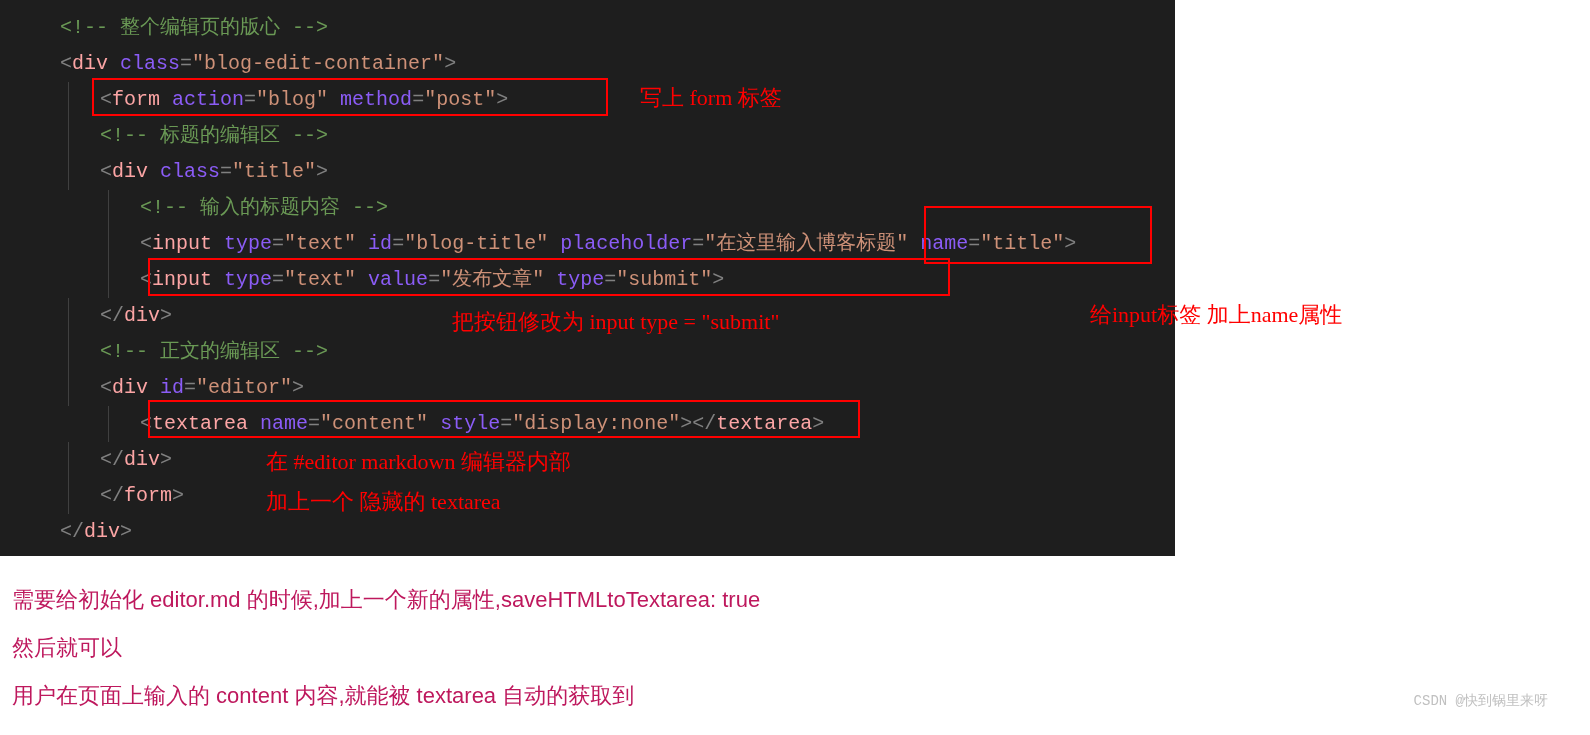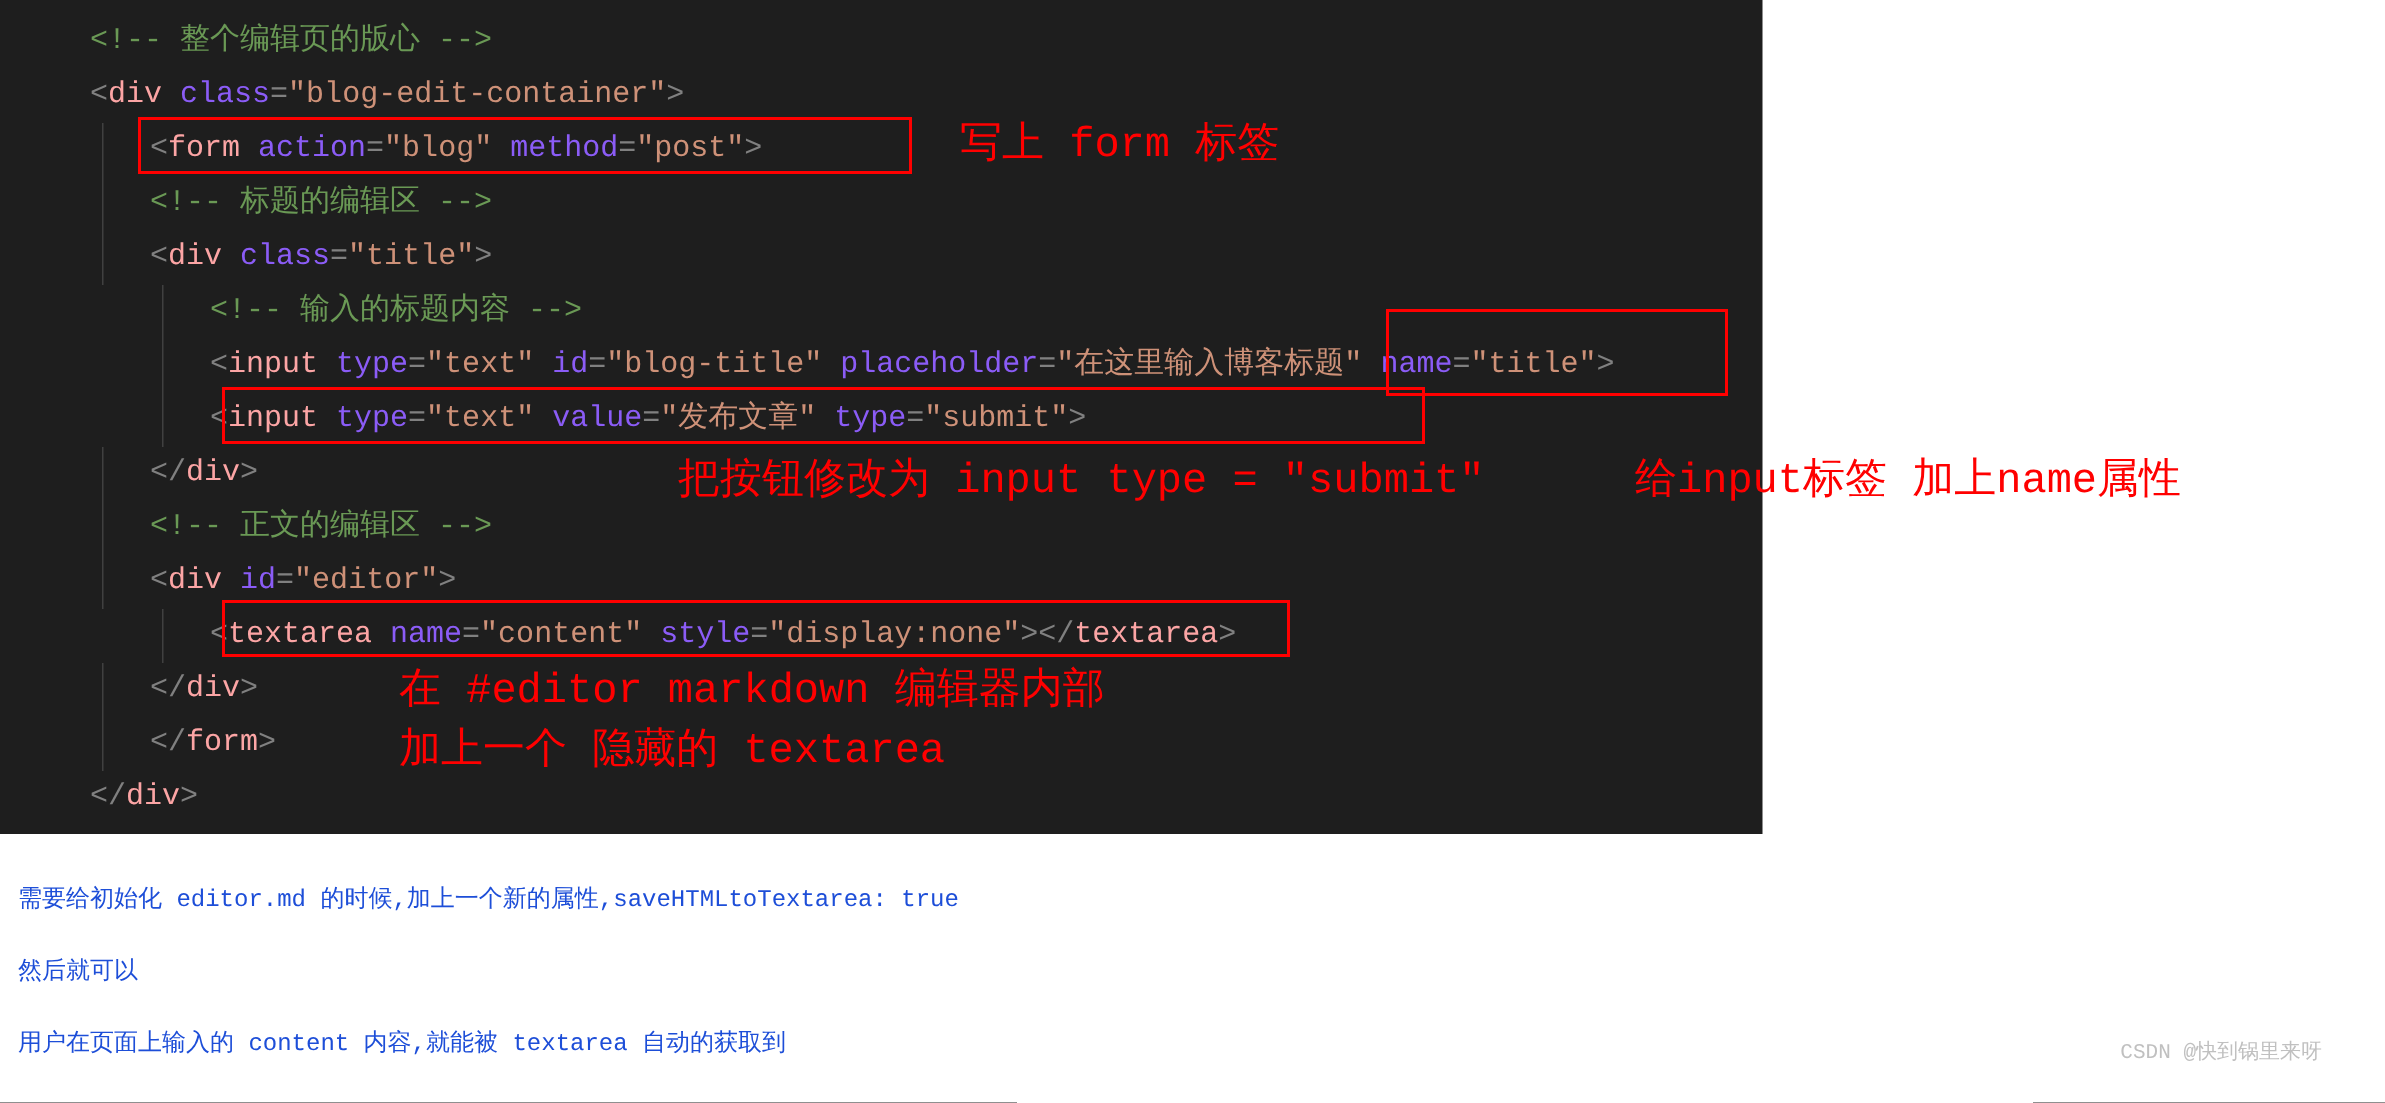--- a/index.html
+++ b/index.html
@@ -39,32 +39,32 @@
   
   .redbox {
     position: absolute;
     border: 2px solid #ff0000;
     pointer-events: none;
   }
   
   .redlabel {
     position: absolute;
     color: #ff0000;
-    font-family: Liberation Mono, monospace;
-    font-size: 28px;
+    font-family: Liberation Serif, serif;
+    font-size: 22px;
     white-space: nowrap;
   }
 
   
   .notes {
     padding: 20px 12px 0 12px;
-    font-family: Liberation Mono, monospace;
-    font-size: 16px;
+    font-family: Liberation Sans, sans-serif;
+    font-size: 22px;
     line-height: 48px;
-    color: #1d4ed8;
+    color: #be185d;
   }
 
   .watermark {
     position: absolute;
     right: 16px;
     bottom: 10px;
     font-family: Liberation Mono, monospace;
     font-size: 14px;
     color: #c0c0c0;
   }

